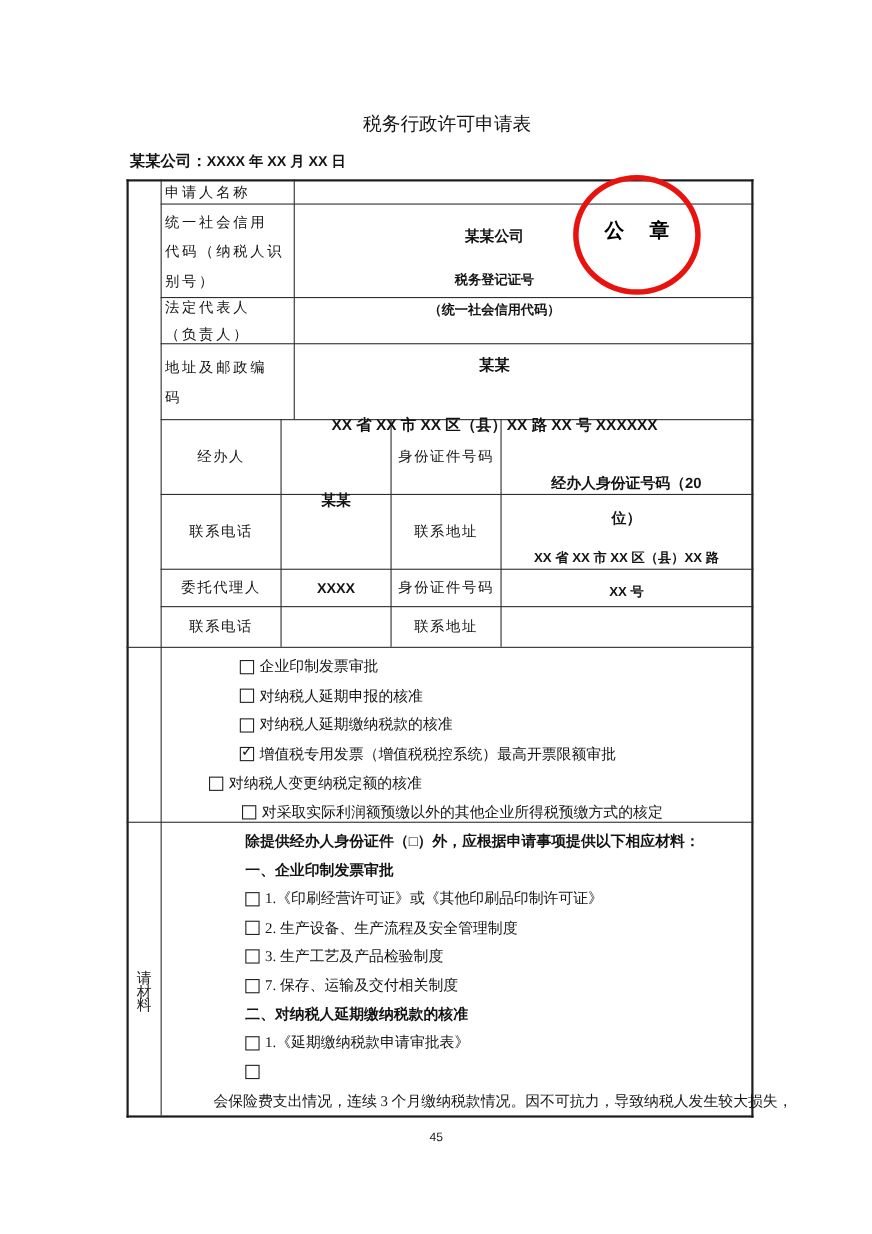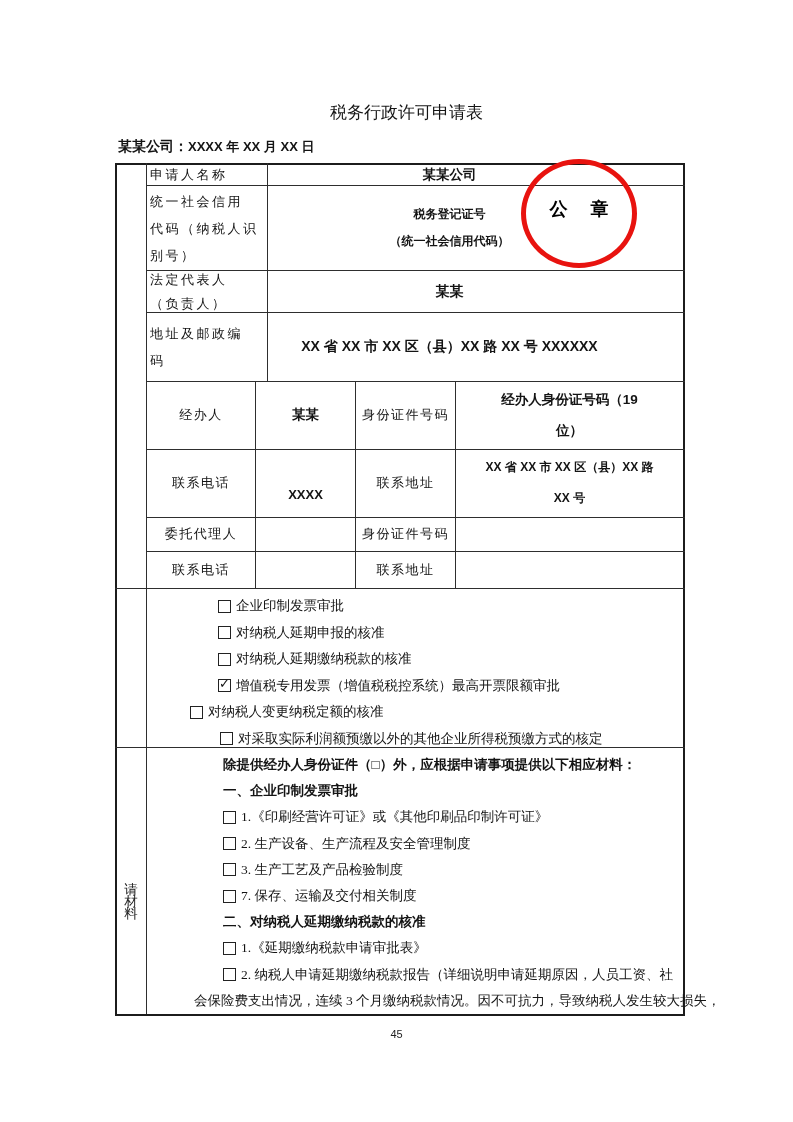--- a/index.html
+++ b/index.html
@@ -9,21 +9,21 @@
     font-family:"Liberation Serif", serif; color:#141414;
   }
   
   .gl { position:absolute; background:#2e2e2e; }
   .gl.thick { background:#1c1c1c; }
   
   .cell { position:absolute; display:flex; align-items:center; box-sizing:border-box; }
   .cell.center { justify-content:center; text-align:center; }
   .lab { font-size:13px; letter-spacing:2.5px; line-height:27px; white-space:pre-line; }
   .lab5 { font-size:13px; letter-spacing:1.5px; }
-  .val { font-family:"Liberation Sans", sans-serif; font-weight:bold; white-space:pre-line; }
+  .val { font-family:"Liberation Sans", sans-serif; font-weight:bold; white-space:pre-line;margin-top:40px; }
   .shiftL { padding-right:52px; }
   
   .doc-title {
     position:absolute; top:101px; left:0; width:100%; text-align:center;
     font-family:"Liberation Sans", sans-serif; font-weight:normal; font-size:17px; margin:0;padding-left:10px;
   }
   .date-line { position:absolute; left:118px; top:138px; font-size:14px; font-weight:bold; }
   .date-line .dv { font-family:"Liberation Sans", sans-serif; font-size:13px; }
   
   .cb {
@@ -115,21 +115,21 @@
 （负责人）</div>
   <div class="cell center val shiftL" style="left:268px;top:271px;width:415px;height:41px;font-size:14px">某某</div>
 
   <div class="cell lab" style="left:150px;top:313px;width:116px;height:68px">地址及邮政编
 码</div>
   <div class="cell center val shiftL" style="left:268px;top:313px;width:415px;height:68px;font-size:14px">XX 省 XX 市 XX 区（县）XX 路 XX 号 XXXXXX</div>
 
   <div class="cell center lab5" style="left:147px;top:381px;width:108px;height:68px">经办人</div>
   <div class="cell center val" style="left:256px;top:381px;width:99px;height:68px;font-size:13.5px">某某</div>
   <div class="cell center lab5" style="left:356px;top:381px;width:99px;height:68px">身份证件号码</div>
-  <div class="cell center val" style="left:456px;top:381px;width:227px;height:68px;font-size:13.5px;line-height:31px">经办人身份证号码（19
+  <div class="cell center val" style="left:456px;top:381px;width:227px;height:68px;font-size:13.5px;line-height:31px">经办人身份证号码（20
 位）</div>
 
   <div class="cell center lab5" style="left:147px;top:449px;width:108px;height:68px">联系电话</div>
   <div class="cell center val" style="left:256px;top:460px;width:99px;height:68px;font-size:13px">XXXX</div>
   <div class="cell center lab5" style="left:356px;top:449px;width:99px;height:68px">联系地址</div>
   <div class="cell center val" style="left:456px;top:449px;width:227px;height:68px;font-size:12px;line-height:31px">XX 省 XX 市 XX 区（县）XX 路
 XX 号</div>
 
   <div class="cell center lab5" style="left:147px;top:517px;width:108px;height:34px">委托代理人</div>
   <div class="cell center val" style="left:256px;top:517px;width:99px;height:34px;font-size:13px"></div>
@@ -189,21 +189,20 @@
       <span class="cb"></span>
       <span>7. 保存、运输及交付相关制度</span>
     </div>
     <div class="line-row ind-m boldline">二、对纳税人延期缴纳税款的核准</div>
     <div class="line-row ind-m">
       <span class="cb"></span>
       <span>1.《延期缴纳税款申请审批表》</span>
     </div>
     <div class="line-row ind-m">
       <span class="cb"></span>
-      <span>2. 纳税人申请延期缴纳税款报告（详细说明申请延期原因，人员工资、社</span>
     </div>
     <div class="line-row ind-0">会保险费支出情况，连续 3 个月缴纳税款情况。因不可抗力，导致纳税人发生较大损失，</div>
   </div>
 
   <div class="stamp">
     <div class="stamp-text">公 章</div>
   </div>
 
   <div class="page-num">45</div>
 

